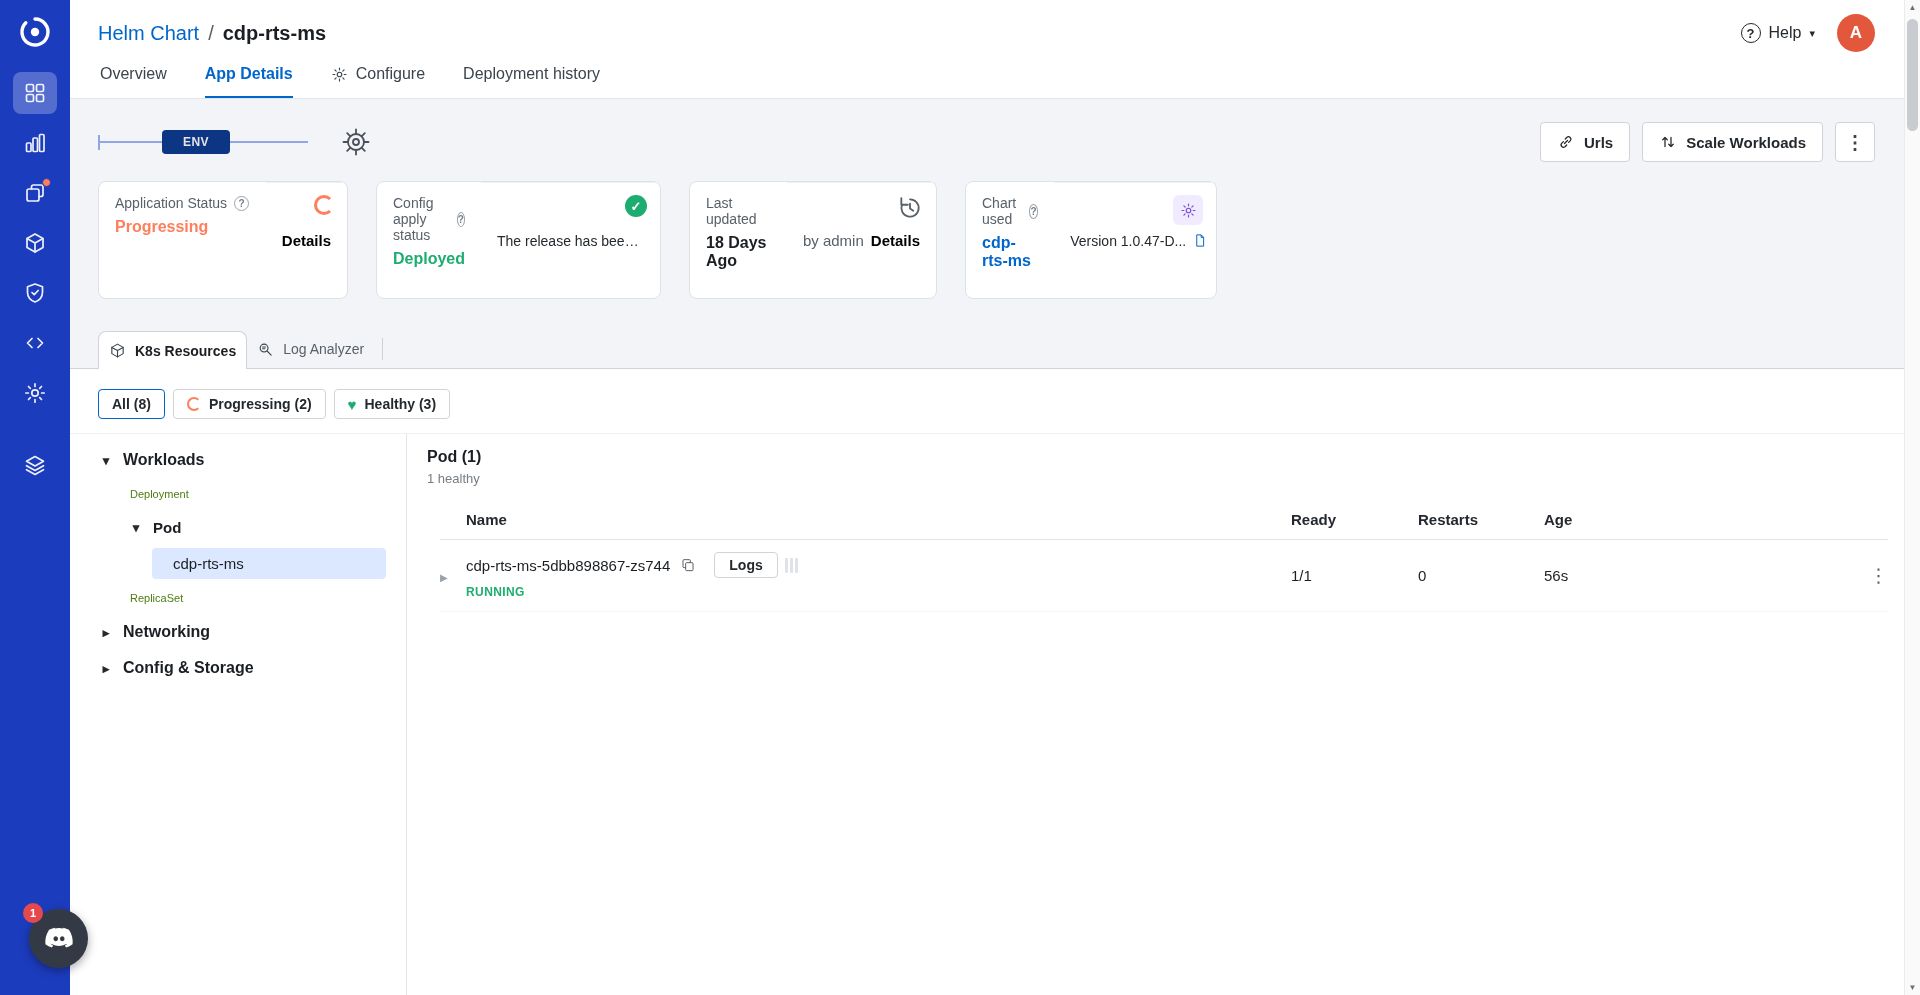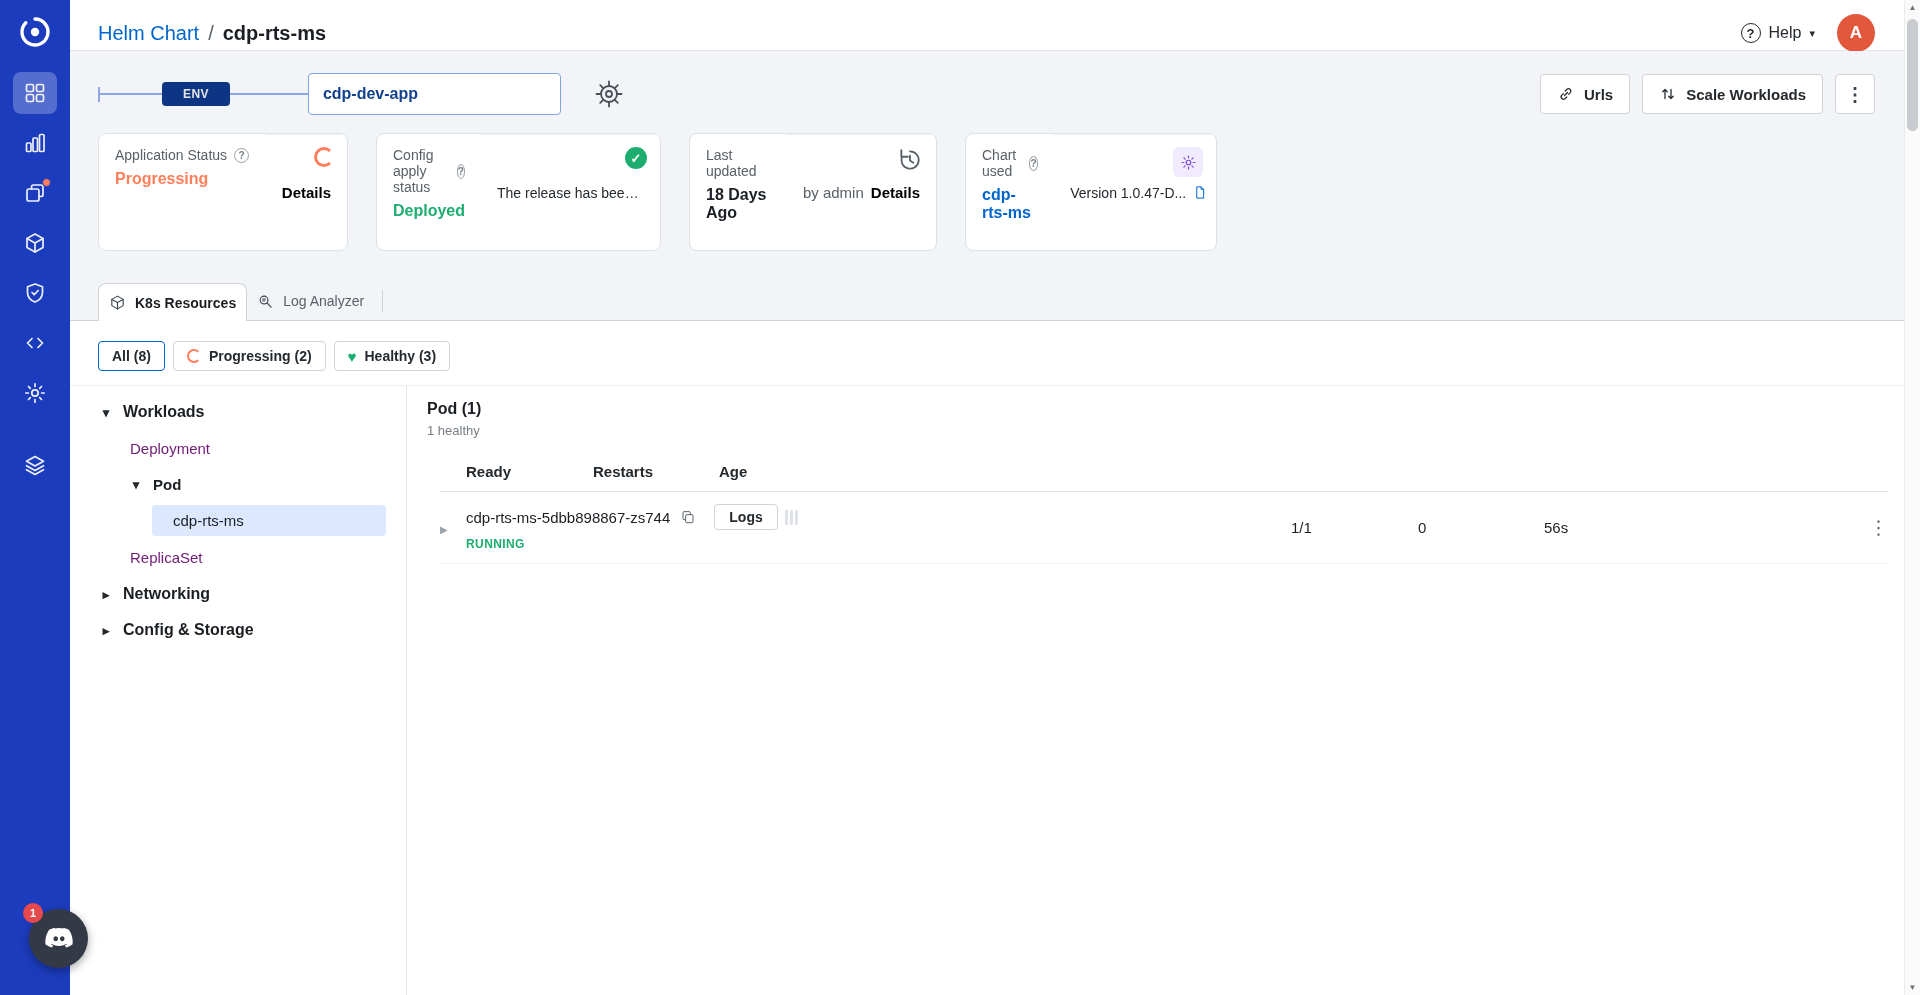--- a/index.html
+++ b/index.html
@@ -89,21 +89,21 @@
   .pill.active { border-color:#0066cc; }
   .mini-spin { width:14px; height:14px; border:2.5px solid #ff7e5b; border-right-color:transparent; border-radius:50%; }
   .heart { color:#1dad70; font-size:15px; line-height:1; }
 
   .body-split { display:flex; flex:1; min-height:0; }
 
   
   .tree { width:337px; border-right:1px solid #e1e5ea; padding-top:8px; flex-shrink:0; }
   .caret { font-size:13px; color:#24292e; width:12px; text-align:center; }
   .tree-section { display:flex; align-items:center; gap:11px; padding:9px 0 9px 30px; font-weight:700; font-size:16px; cursor:pointer; }
-  .tree-item { padding:10px 0 10px 60px; font-size:15px; color:#701a75; cursor:pointer; }
+  .tree-item { padding:10px 0 10px 60px; font-size:11px; color:#4d7c0f; cursor:pointer; }
   .tree-sub { display:flex; align-items:center; gap:11px; padding:9px 0 9px 60px; font-weight:700; font-size:15px; cursor:pointer; }
   .tree-selected { margin:3px 20px 3px 82px; width:234px; background:#dbe8ff; border-radius:4px; padding:7px 0 7px 21px; font-size:15px; color:#1b1f23; cursor:pointer; }
 
   
   .table-area { flex:1; padding:14px 32px 0 20px; min-width:0; }
   .pod-title { font-size:16px; font-weight:700; color:#1b1f23; }
   .pod-sub { font-size:13px; color:#767d84; margin-top:5px; }
   .res-table { margin:14px 0 0 13px; }
   .t-head { display:flex; align-items:center; height:40px; border-bottom:1px solid #e1e5ea; font-size:15px; font-weight:600; color:#24292e; }
   .t-row { display:flex; align-items:center; padding:12px 0; border-bottom:1px solid #f4f6f8; }
@@ -208,32 +208,47 @@
       <span class="crumb-current">cdp-rts-ms</span>
       <div class="top-right">
         <div class="help">
           <span class="q-big">?</span>
           <span>Help</span>
           <span class="chev">▾</span>
         </div>
         <div class="avatar">A</div>
       </div>
     </div>
+    <div class="tabs-row">
+      <div class="tab">
+          <span>Overview</span>
+        </div>
+      <div class="tab active">
+          <span>App Details</span>
+        </div>
+      <div class="tab">
+        <svg viewBox="0 0 24 24">
+            <circle cx="12" cy="12" r="3.2"></circle>
+            <path d="M12 2.8v2.6M12 18.6v2.6M2.8 12h2.6M18.6 12h2.6M5.5 5.5l1.8 1.8M16.7 16.7l1.8 1.8M18.5 5.5l-1.8 1.8M7.3 16.7l-1.8 1.8"></path>
+          </svg>
+        <span>Configure</span>
+      </div>
+      <div class="tab">
+          <span>Deployment history</span>
+        </div>
+    </div>
   </div>
 
   <div class="content">
 
     <div class="env-row">
       <span class="env-tick"></span>
       <span class="env-line w1"></span>
       <span class="env-badge">ENV</span>
       <span class="env-line w2"></span>
-      <div class="app-select">
-        <span>cdp-dev-app</span>
-      </div>
       <span class="helm-icon">
         <svg viewBox="0 0 32 32">
             <circle cx="16" cy="16" r="8"></circle>
             <circle cx="16" cy="16" r="3"></circle>
             <path d="M16 3.5V8M16 24v4.5M3.5 16H8M24 16h4.5M7.2 7.2l3.2 3.2M21.6 21.6l3.2 3.2M24.8 7.2l-3.2 3.2M10.4 21.6l-3.2 3.2"></path>
           </svg>
       </span>
       <div class="env-actions">
         <button class="btn">
           <svg viewBox="0 0 24 24">
@@ -395,20 +410,21 @@
           </div>
         </div>
 
         <div class="table-area">
           <div class="pod-title">Pod (1)</div>
           <div class="pod-sub">1 healthy</div>
 
           <div class="res-table">
             <div class="t-head">
               <span class="c-caret"></span>
+              <span class="c-name">Name</span>
               <span class="c-ready">Ready</span>
               <span class="c-restarts">Restarts</span>
               <span class="c-age">Age</span>
               <span class="c-actions"></span>
             </div>
 
             <div class="t-row">
               <span class="c-caret"><span class="row-caret">▶</span></span>
               <div class="c-name">
                 <div class="name-line">

